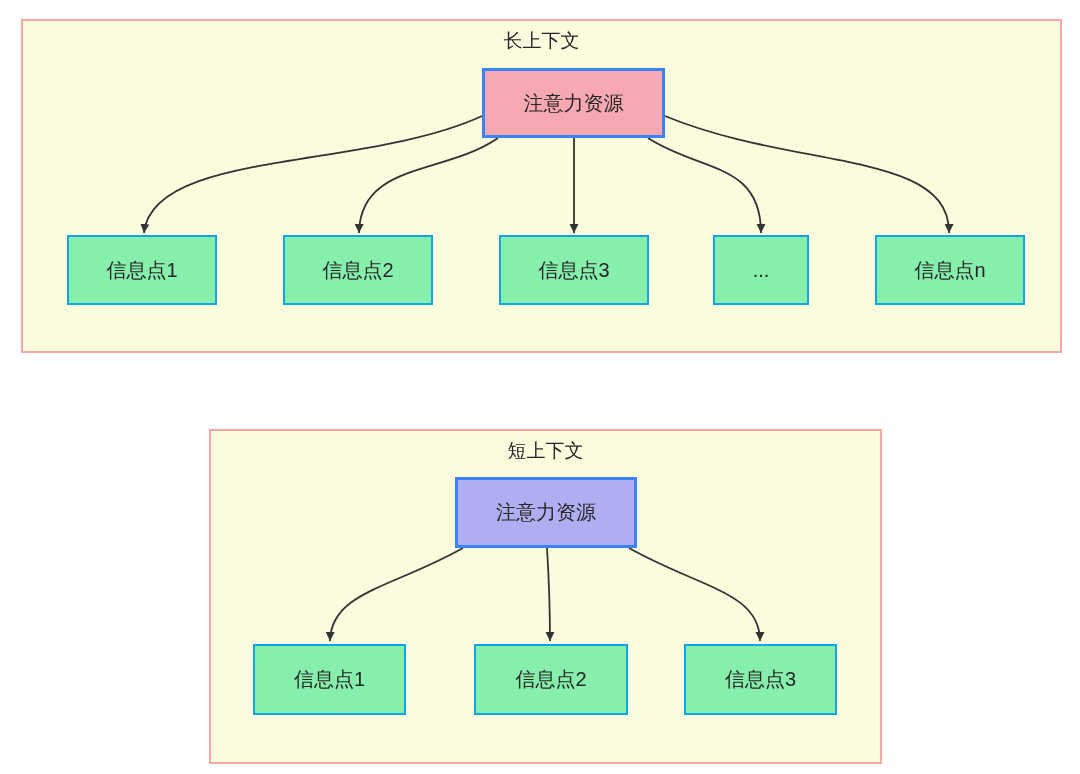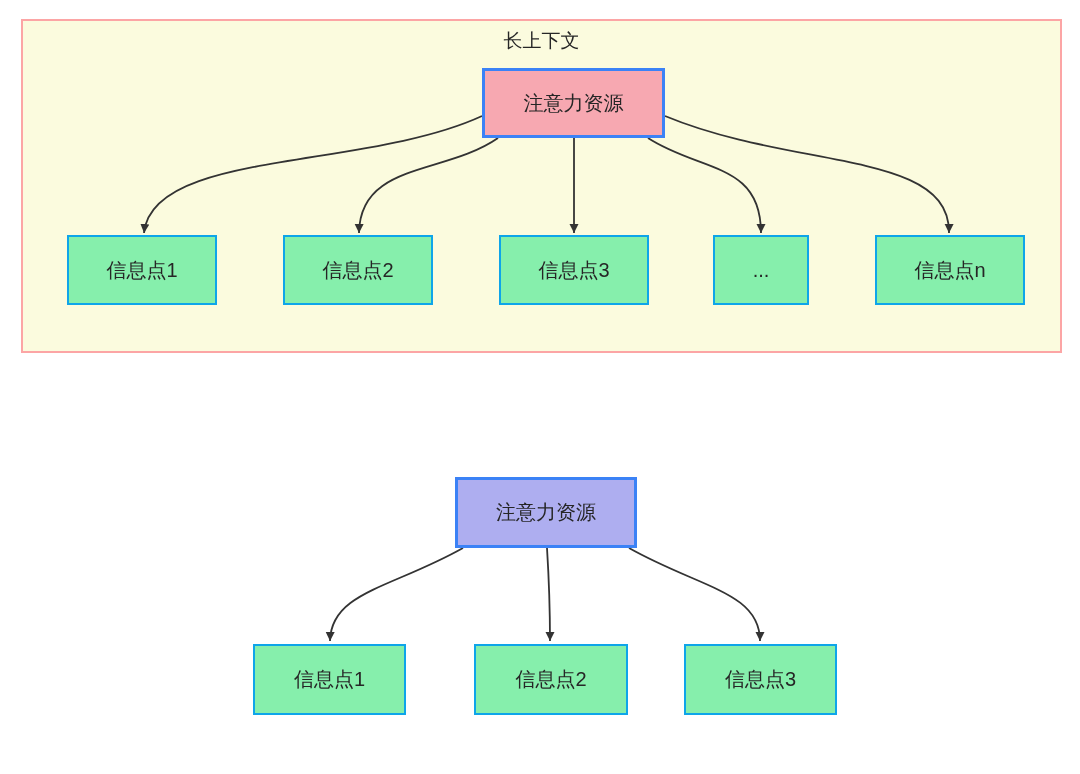--- a/index.html
+++ b/index.html
@@ -61,20 +61,23 @@
 </style>
 </head>
 <body>
 
 <div class="canvas">
 
   <section class="group-container" style="left:21px; top:19px; width:1041px; height:334px;">
     <div class="group-title">长上下文</div>
   </section>
 
+  <section class="group-container" style="left:209px; top:429px; width:673px; height:335px;">
+    <div class="group-title">短上下文</div>
+  </section>
 
   <svg class="edges" width="1080" height="774" viewBox="0 0 1080 774">
     <defs>
       <marker id="arrowhead" markerUnits="userSpaceOnUse" markerWidth="12" markerHeight="12" refX="9" refY="4.5" orient="auto">
         <path d="M0,0 L9,4.5 L0,9 Z" fill="#333333"></path>
       </marker>
     </defs>
 
     <path d="M 482 116 C 365 170, 152 150, 144 233" fill="none" stroke="#333333" stroke-width="1.8" marker-end="url(#arrowhead)"></path>
     <path d="M 498 138 C 445 175, 360 162, 359 233" fill="none" stroke="#333333" stroke-width="1.8" marker-end="url(#arrowhead)"></path>

